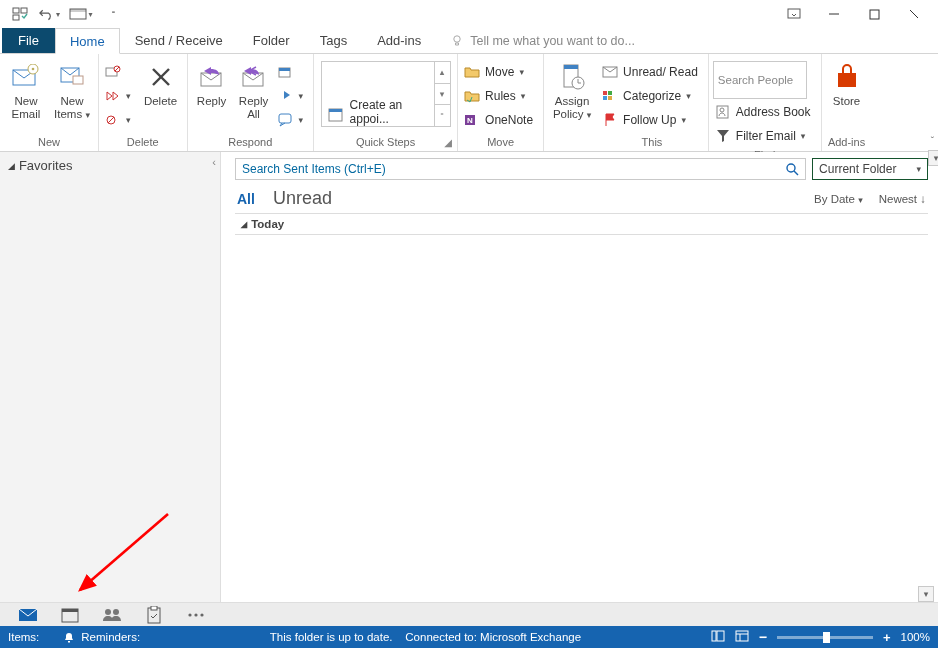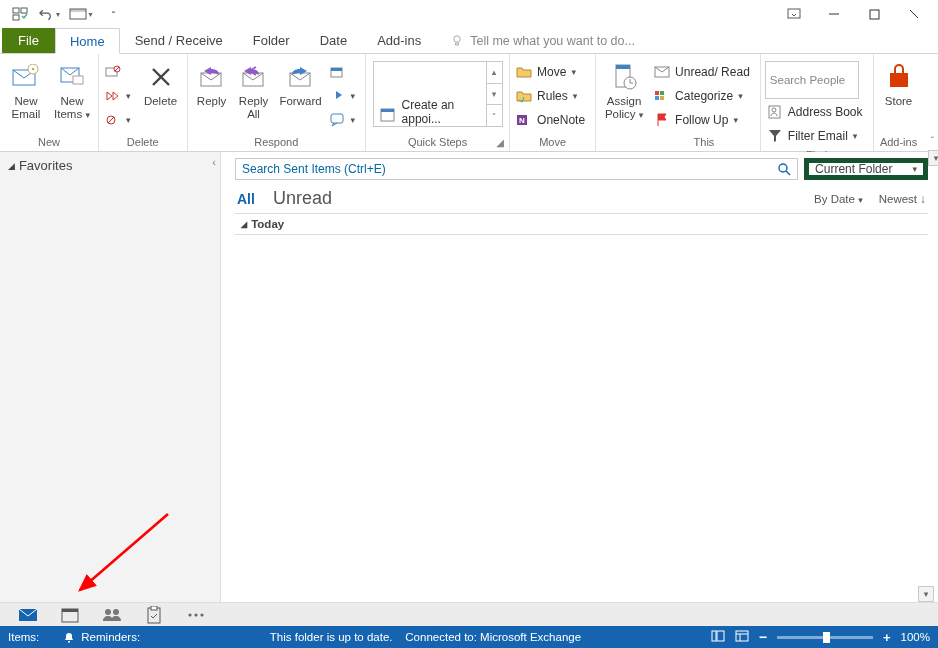--- a/index.html
+++ b/index.html
@@ -7,21 +7,21 @@
 
 
 .titlebar { height: 28px; display: flex; justify-content: space-between; align-items: center; padding: 0 4px; background: #fff; }
 .qat { display: flex; gap: 6px; align-items: center; padding-left: 6px; }
 .qat-item { width: 22px; height: 22px; display: flex; align-items: center; justify-content: center; color: #606060; position: relative; }
 .wincontrols { display: flex; gap: 0; }
 .wincontrols .wc { width: 40px; height: 24px; display: flex; align-items: center; justify-content: center; color: #505050; }
 
 
 .tabstrip { height: 26px; display: flex; align-items: stretch; background: #fff; border-bottom: 1px solid #d4d4d4; padding-left: 2px; }
-.tab-file { background: #4d7c0f; color: #fff; padding: 0 16px; display:flex;align-items:center; font-size:13px;}
+.tab-file { background: #0c4a6e; color: #fff; padding: 0 16px; display:flex;align-items:center; font-size:13px;}
 .tab { padding: 0 14px; display:flex; align-items:center; color: #444; font-size:13px; border:1px solid transparent; }
 .tab.active { color: #1664b0; border:1px solid #d4d4d4; border-bottom:1px solid #fff; margin-bottom:-1px; background:#fff;}
 .tellme { display:flex; align-items:center; gap:6px; color:#888; margin-left:14px; font-size:12.5px;}
 
 
 .ribbon { height: 98px; display:flex; background:#fff; border-bottom:1px solid #d4d4d4; position:relative;}
 .group { border-right:1px solid #e1e1e1; display:flex; flex-direction:column; justify-content:space-between; padding:2px 4px 0 4px; position:relative;}
 .group-body { display:flex; align-items:flex-start; gap:2px; flex:1; padding-top:3px;}
 .group-label { text-align:center; font-size:11px; color:#666; padding:2px 0 3px 0; white-space:nowrap;}
 .bigbtn { width:44px; display:flex; flex-direction:column; align-items:center; text-align:center; font-size:11.5px; line-height:1.15; gap:2px; padding-top:2px;}
@@ -45,21 +45,21 @@
 .searchpeople{border:1px solid #c9c9c9;height:38px;width:94px;padding:0 4px;font-size:11.5px;color:#888;display:flex;align-items:center;}
 
 
 .content{display:flex;height:calc(648px - 28px - 26px - 98px - 24px - 22px);}
 .leftpane{width:221px;background:#f3f3f3;border-right:1px solid #dedede;position:relative;display:flex;flex-direction:column;}
 .fav-hdr{padding:6px 8px;font-size:13px;color:#444;display:flex;align-items:center;gap:4px;}
 .leftcollapse{position:absolute;top:4px;right:4px;color:#888;font-size:11px;}
 .main{flex:1;display:flex;flex-direction:column;padding:6px 10px 0 14px;background:#fff;position:relative;}
 .searchrow{display:flex;gap:6px;align-items:center;}
 .searchbox{flex:1;border:1px solid #c9c9c9;height:22px;display:flex;align-items:center;justify-content:space-between;padding:0 6px;color:#0369a1;font-size:12px;}
-.scope{border:5px solid #14532d;height:22px;display:flex;align-items:center;padding:0 6px;font-size:12px;color:#444;gap:20px;}
+.scope{border:1px solid #14532d;height:22px;display:flex;align-items:center;padding:0 6px;font-size:12px;color:#444;gap:20px;}
 .filterrow{display:flex;justify-content:space-between;padding:8px 2px 4px 2px;align-items:center;}
 .filters-left{display:flex;gap:18px;align-items:baseline;}
 .filters-left .all{color:#1664b0;font-weight:600;font-size:14px;}
 .filters-left .unread{color:#555;font-size:18px;}
 .filters-right{display:flex;gap:16px;font-size:11.5px;color:#555;}
 .today-row{border-top:1px solid #ddd;border-bottom:1px solid #ddd;padding:4px 6px;font-size:11.5px;font-weight:600;color:#444;display:flex;align-items:center;gap:4px;}
 .main-body{flex:1;position:relative;}
 .scroll-dd-top{position:absolute;top:-2px;right:-6px;border:1px solid #c9c9c9;width:16px;height:16px;font-size:9px;display:flex;align-items:center;justify-content:center;color:#666;background:#f3f3f3;}
 .scroll-dd-bot{position:absolute;bottom:0;right:-6px;border:1px solid #c9c9c9;width:16px;height:16px;font-size:9px;display:flex;align-items:center;justify-content:center;color:#666;background:#f3f3f3;}
 
@@ -135,21 +135,21 @@
         </svg>
       </div>
   </div>
 </div>
 
 <div class="tabstrip">
   <div class="tab-file">File</div>
   <div class="tab active">Home</div>
   <div class="tab">Send / Receive</div>
   <div class="tab">Folder</div>
-  <div class="tab">Date</div>
+  <div class="tab">Tags</div>
   <div class="tab">Add-ins</div>
   <div class="tellme">
     <svg width="14" height="14" viewBox="0 0 14 14">
         <circle cx="7" cy="5" r="3.2" fill="none" stroke="#aaa"></circle>
         <path d="M5.5 9h3v2h-3z" fill="none" stroke="#aaa"></path>
       </svg>
     <span>Tell me what you want to do...</span>
   </div>
 </div>
 
@@ -240,30 +240,20 @@
       <div class="bigbtn" style="width:40px">
         <div class="bicon">
             <svg width="30" height="24" viewBox="0 0 30 24">
               <rect x="4" y="8" width="20" height="13" fill="#fff" stroke="#888"></rect>
               <path d="M4 8l10 7 10-7" stroke="#888" fill="none"></path>
               <path d="M12 2L5 6l7 4V8c5 0 8 2 8 2 0-4-3-6-8-6V2z" fill="#8e5bc9"></path>
               <path d="M17 2l-7 4 7 4" fill="none" stroke="#8e5bc9" stroke-width="1.5"></path>
             </svg>
           </div>
         <span>Reply All</span>
-      </div>
-      <div class="bigbtn wider">
-        <div class="bicon">
-            <svg width="30" height="24" viewBox="0 0 30 24">
-              <rect x="4" y="8" width="20" height="13" fill="#fff" stroke="#888"></rect>
-              <path d="M4 8l10 7 10-7" stroke="#888" fill="none"></path>
-              <path d="M14 2l7 4-7 4V8c-5 0-8 2-8 2 0-4 3-6 8-6V2z" fill="#4082c3"></path>
-            </svg>
-          </div>
-        <span>Forward</span>
       </div>
       <div class="smallcol" style="padding-top:2px">
         <div class="smallbtn">
             <span class="sicon">
               <svg width="16" height="14" viewBox="0 0 16 14">
                 <rect x="1" y="3" width="11" height="9" fill="#fff" stroke="#888"></rect>
                 <rect x="1" y="3" width="11" height="3" fill="#4082c3"></rect>
               </svg>
             </span>
           </div>

